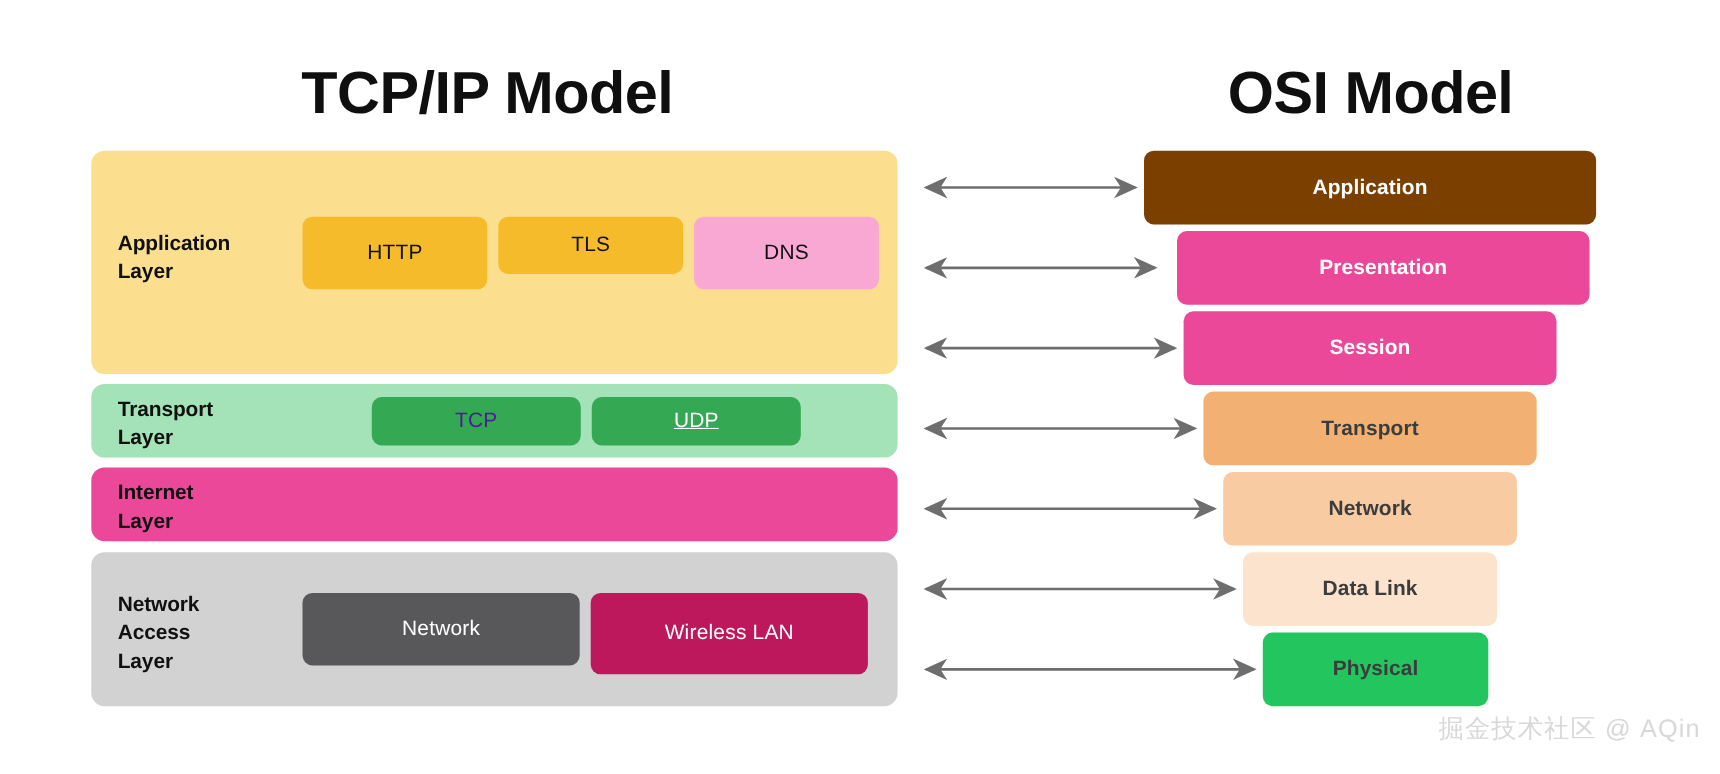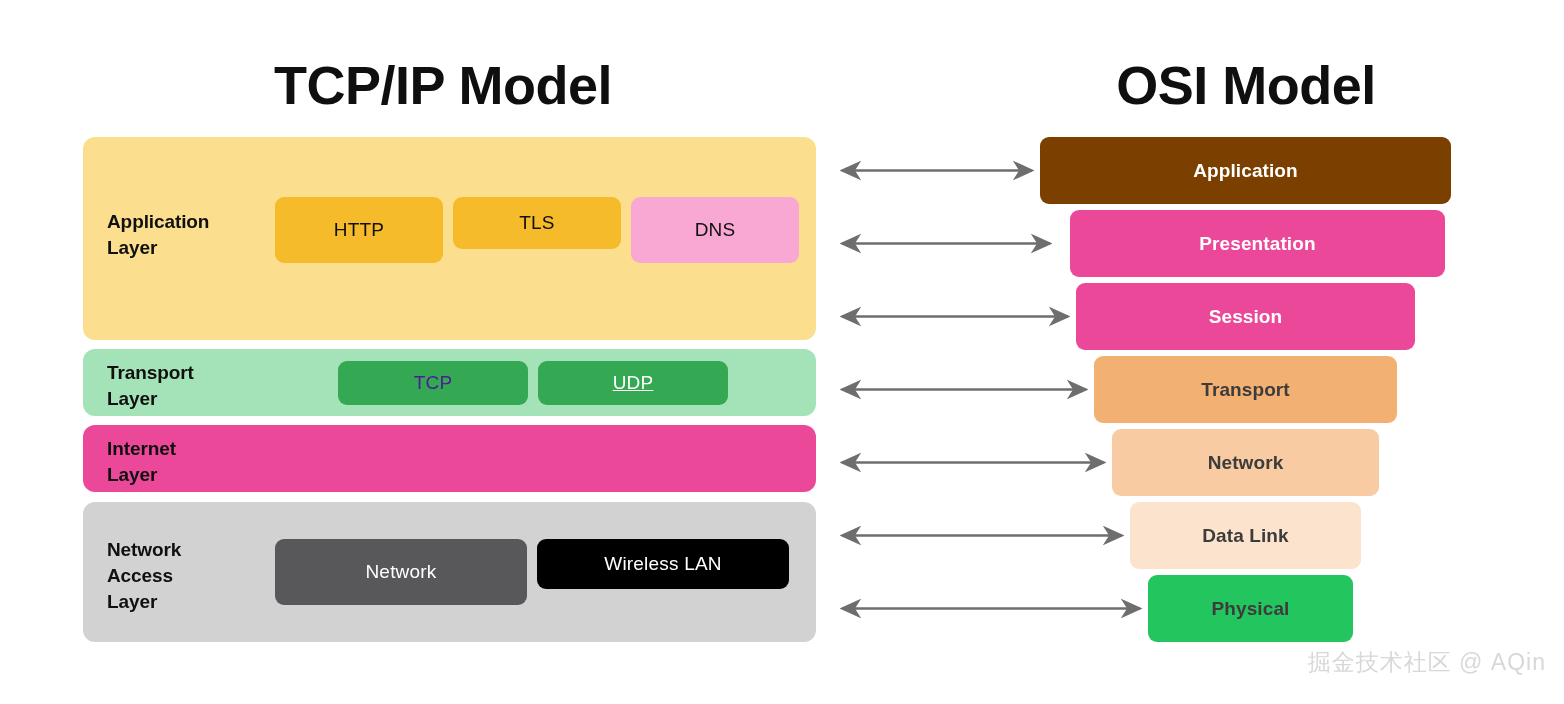--- a/index.html
+++ b/index.html
@@ -146,21 +146,21 @@
       <div class="tcp-layer" style="top: 288px; height: 67px; background: #ec4899; padding-left: 45px;">
         <div class="tcp-layer-label" style="top: 11px; color: rgb(16, 16, 16);">Internet
 Layer</div>
       </div>
       <div class="tcp-layer" style="top: 365px; height: 140px; background: rgb(210, 210, 210);">
         <div class="tcp-layer-label" style="top: 35px; color: rgb(16, 16, 16);">Network
 Access
 Layer</div>
         <div class="proto-row" style="top: 37px; left: 192px;">
           <div class="proto-box" style="width: 252px; height: 66px; background: rgb(88, 88, 90); color: rgb(255, 255, 255);">Network</div>
-          <div class="proto-box" style="width: 252px; height: 50px; background: #000000; color: rgb(255, 255, 255);">Wireless LAN</div>
+          <div class="proto-box" style="width: 252px; height: 74px; background: #be185d; color: rgb(255, 255, 255);">Wireless LAN</div>
         </div>
       </div>
     </div>
 
   <svg id="arrow-layer" viewBox="0 0 1564 704" xmlns="http://www.w3.org/2000/svg">
       <defs>
         <marker id="ah-r" markerWidth="9" markerHeight="9" refX="8" refY="4.5" orient="auto">
           <path d="M0,0.4 L9,4.5 L0,8.6 L2.6,4.5 Z" fill="#6E6E6E"></path>
         </marker>
         <marker id="ah-l" markerWidth="9" markerHeight="9" refX="1" refY="4.5" orient="auto">

